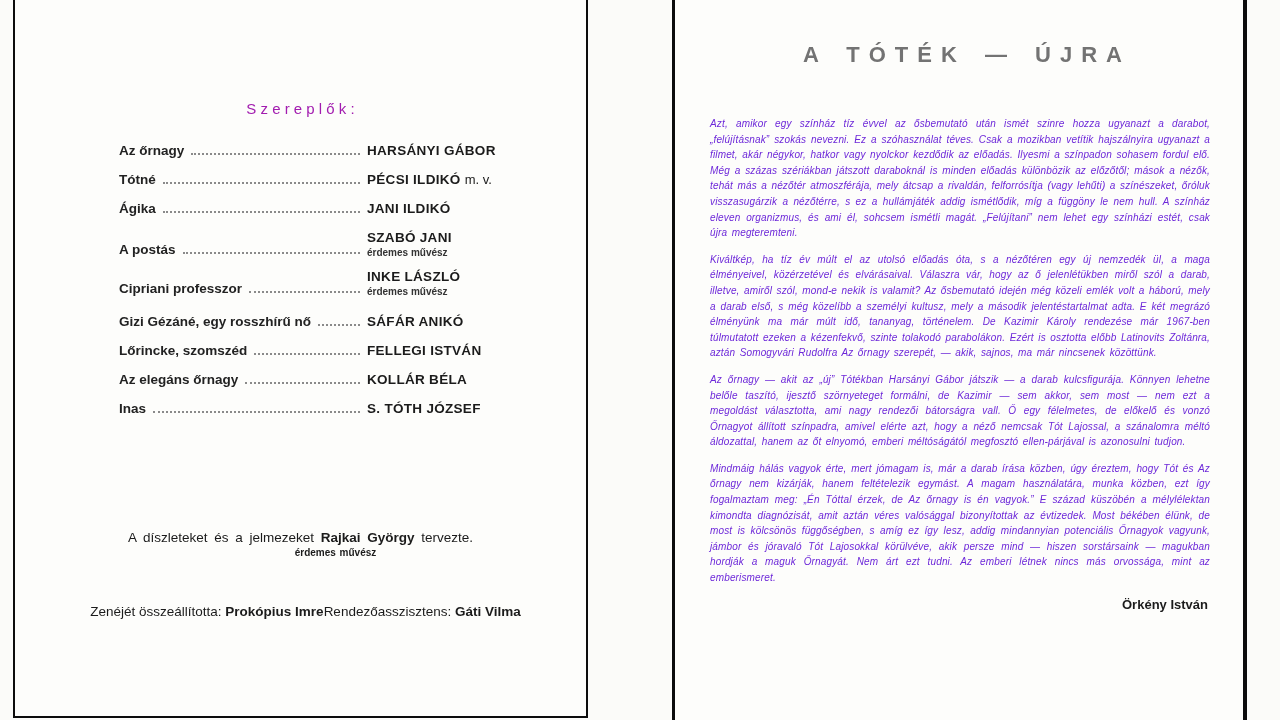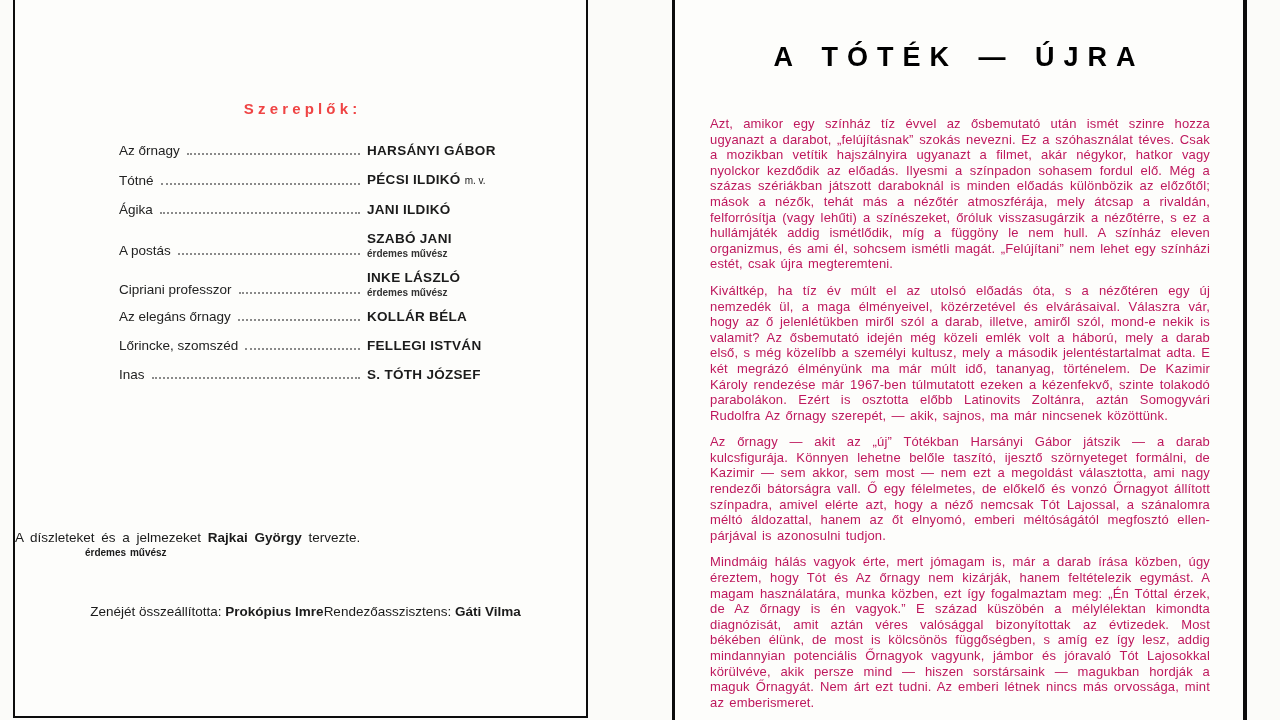--- a/index.html
+++ b/index.html
@@ -8,65 +8,65 @@
 
   .page { position:absolute; background:#fdfdfb; }
 
   
   .page-left {
     left:13px; top:-8px; width:575px; height:726px;
     border:2px solid #0c0c0c;
   }
   .cast-heading {
     position:absolute; top:106px; left:0; width:100%;
-    text-align:center; font-size:15px; font-weight:bold; color:#ef4444;
+    text-align:center; font-size:15px; font-weight:normal; color:#a21caf;
   }
   .cast-list { position:absolute; top:146px; left:104px; width:400px; }
   .cast-row { display:flex; align-items:flex-end; margin-bottom:9px; min-height:19px; }
   .cast-row.gap-before { margin-top:13px; }
   .cast-row.has-note { margin-bottom:7px; }
-  .role { font-size:13.5px; color:#222; white-space:nowrap; line-height:19px; }
+  .role { font-size:13.5px; color:#222; white-space:nowrap; line-height:19px;font-weight:bold; }
   .leader { flex:1; border-bottom:2px dotted #8a8a8a; margin:0 7px 5px 7px; min-width:12px; }
   .name-cell { width:152px; line-height:19px; }
   .name { font-size:13.5px; font-weight:bold; letter-spacing:.3px; white-space:nowrap; }
-  .name-suffix { font-size:10px; font-weight:normal; margin-left:4px; }
+  .name-suffix { font-size:13px; font-weight:normal; margin-left:4px; }
   .name-note { font-size:10px; font-weight:bold; color:#333; line-height:12px; }
 
   .setting-line {
     position:absolute; top:480px; left:0; width:100%; text-align:center;
     font-size:13.5px; word-spacing:3px;
   }
-  .design-block { position:absolute; top:536px; left:0; width:100%; font-size:13.5px; word-spacing:3px; }
+  .design-block { position:absolute; top:536px; left:0; width:100%; text-align:center; font-size:13.5px; word-spacing:3px; }
   .design-name { font-weight:bold; }
   .design-note { font-size:10px; font-weight:bold; margin-top:2px; padding-left:70px; word-spacing:1px; }
 
   .credits-row {
     position:absolute; top:610px; left:2px; width:100%;
     display:flex; justify-content:center; padding:0 36px 0 42px;
     font-size:13.5px;
   }
   .credit-name { font-weight:bold; }
 
   
   .page-right {
     left:672px; top:-8px; width:575px; height:734px;
     border-left:3px solid #0c0c0c; border-right:4px solid #0c0c0c;
     border-bottom:3px solid #0c0c0c;
   }
   .article-title {
-    position:absolute; top:50px; left:0; width:100%; text-align:center;
-    font-size:27px; font-weight:bold; letter-spacing:9px; word-spacing:4px; color:#000000;
+    position:absolute; top:50px; left:8px; width:100%; text-align:center;
+    font-size:22px; font-weight:bold; letter-spacing:9px; word-spacing:4px; color:#737373;
     white-space:nowrap;
   }
   .article-body {
     position:absolute; top:124px; left:35px; width:500px;
   }
   .article-body p {
-    font-size:13px; line-height:15.6px; text-align:justify;
-    letter-spacing:.15px; word-spacing:1.5px; margin-bottom:11px; color:#be185d;
+    font-size:10px; line-height:15.6px; text-align:justify;
+    letter-spacing:.15px; word-spacing:1.5px; margin-bottom:11px; color:#6d28d9;font-style:italic;
   }
   .signature {
     text-align:right; font-size:13px; font-weight:bold; margin-top:6px; padding-right:2px;
   }
 </style>
 </head>
 <body>
 
 <div class="page page-left">
 
@@ -107,31 +107,36 @@
 
     <div class="cast-row has-note">
       <span class="role">Cipriani professzor</span>
       <span class="leader"></span>
       <span class="name-cell">
         <span class="name">INKE LÁSZLÓ</span>
         <div class="name-note">érdemes művész</div>
       </span>
     </div>
 
-
-    <div class="cast-row">
-      <span class="role">Az elegáns őrnagy</span>
+    <div class="cast-row gap-before">
+      <span class="role">Gizi Gézáné, egy rosszhírű nő</span>
       <span class="leader"></span>
-      <span class="name-cell"><span class="name">KOLLÁR BÉLA</span></span>
+      <span class="name-cell"><span class="name">SÁFÁR ANIKÓ</span></span>
     </div>
 
     <div class="cast-row">
       <span class="role">Lőrincke, szomszéd</span>
       <span class="leader"></span>
       <span class="name-cell"><span class="name">FELLEGI ISTVÁN</span></span>
+    </div>
+
+    <div class="cast-row">
+      <span class="role">Az elegáns őrnagy</span>
+      <span class="leader"></span>
+      <span class="name-cell"><span class="name">KOLLÁR BÉLA</span></span>
     </div>
 
     <div class="cast-row">
       <span class="role">Inas</span>
       <span class="leader"></span>
       <span class="name-cell"><span class="name">S. TÓTH JÓZSEF</span></span>
     </div>
 
   </div>
 
@@ -160,15 +165,16 @@
 
 <div class="page page-right">
 
   <div class="article-title">A TÓTÉK — ÚJRA</div>
 
   <div class="article-body">
     <p>Azt, amikor egy színház tíz évvel az ősbemutató után ismét szinre hozza ugyanazt a darabot, „felújításnak” szokás nevezni. Ez a szóhasználat téves. Csak a mozikban vetítik hajszálnyira ugyanazt a filmet, akár négykor, hatkor vagy nyolckor kezdődik az előadás. Ilyesmi a színpadon sohasem fordul elő. Még a százas szériákban játszott daraboknál is minden előadás különbözik az előzőtől; mások a nézők, tehát más a nézőtér atmoszférája, mely átcsap a rivaldán, felforrósítja (vagy lehűti) a színészeket, őróluk visszasugárzik a nézőtérre, s ez a hullámjáték addig ismétlődik, míg a függöny le nem hull. A színház eleven organizmus, és ami él, sohcsem ismétli magát. „Felújítani” nem lehet egy színházi estét, csak újra megteremteni.</p>
     <p>Kiváltkép, ha tíz év múlt el az utolsó előadás óta, s a nézőtéren egy új nemzedék ül, a maga élményeivel, közérzetével és elvárásaival. Válaszra vár, hogy az ő jelenlétükben miről szól a darab, illetve, amiről szól, mond-e nekik is valamit? Az ősbemutató idején még közeli emlék volt a háború, mely a darab első, s még közelíbb a személyi kultusz, mely a második jelentéstartalmat adta. E két megrázó élményünk ma már múlt idő, tananyag, történelem. De Kazimir Károly rendezése már 1967-ben túlmutatott ezeken a kézenfekvő, szinte tolakodó parabolákon. Ezért is osztotta előbb Latinovits Zoltánra, aztán Somogyvári Rudolfra Az őrnagy szerepét, — akik, sajnos, ma már nincsenek közöttünk.</p>
     <p>Az őrnagy — akit az „új” Tótékban Harsányi Gábor játszik — a darab kulcsfigurája. Könnyen lehetne belőle taszító, ijesztő szörnyeteget formálni, de Kazimir — sem akkor, sem most — nem ezt a megoldást választotta, ami nagy rendezői bátorságra vall. Ő egy félelmetes, de előkelő és vonzó Őrnagyot állított színpadra, amivel elérte azt, hogy a néző nemcsak Tót Lajossal, a szánalomra méltó áldozattal, hanem az őt elnyomó, emberi méltóságától megfosztó ellen-párjával is azonosulni tudjon.</p>
     <p>Mindmáig hálás vagyok érte, mert jómagam is, már a darab írása közben, úgy éreztem, hogy Tót és Az őrnagy nem kizárják, hanem feltételezik egymást. A magam használatára, munka közben, ezt így fogalmaztam meg: „Én Tóttal érzek, de Az őrnagy is én vagyok.” E század küszöbén a mélylélektan kimondta diagnózisát, amit aztán véres valósággal bizonyítottak az évtizedek. Most békében élünk, de most is kölcsönös függőségben, s amíg ez így lesz, addig mindannyian potenciális Őrnagyok vagyunk, jámbor és jóravaló Tót Lajosokkal körülvéve, akik persze mind — hiszen sorstársaink — magukban hordják a maguk Őrnagyát. Nem árt ezt tudni. Az emberi létnek nincs más orvossága, mint az emberismeret.</p>
+    <div class="signature">Örkény István</div>
   </div>
 
 </div>
 
 </body></html>

